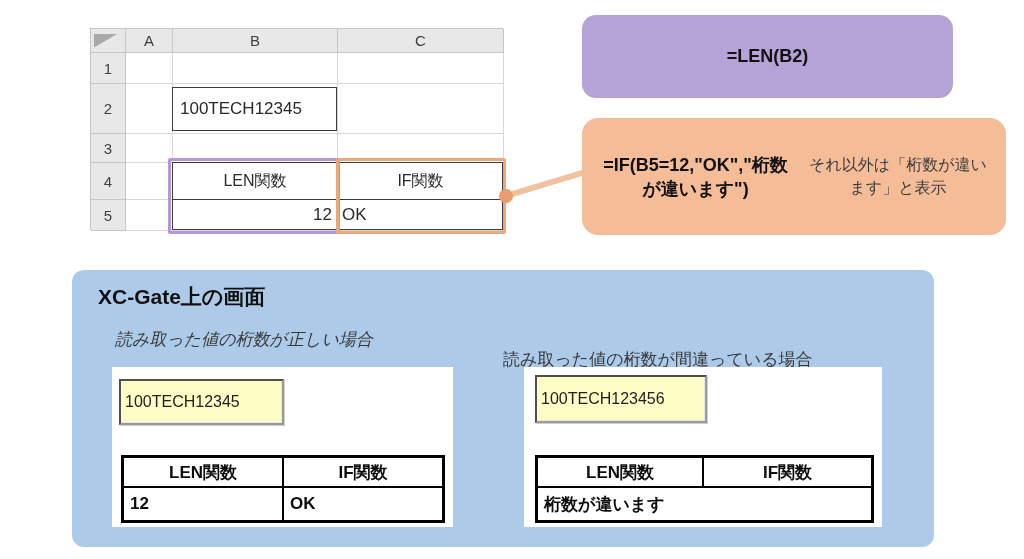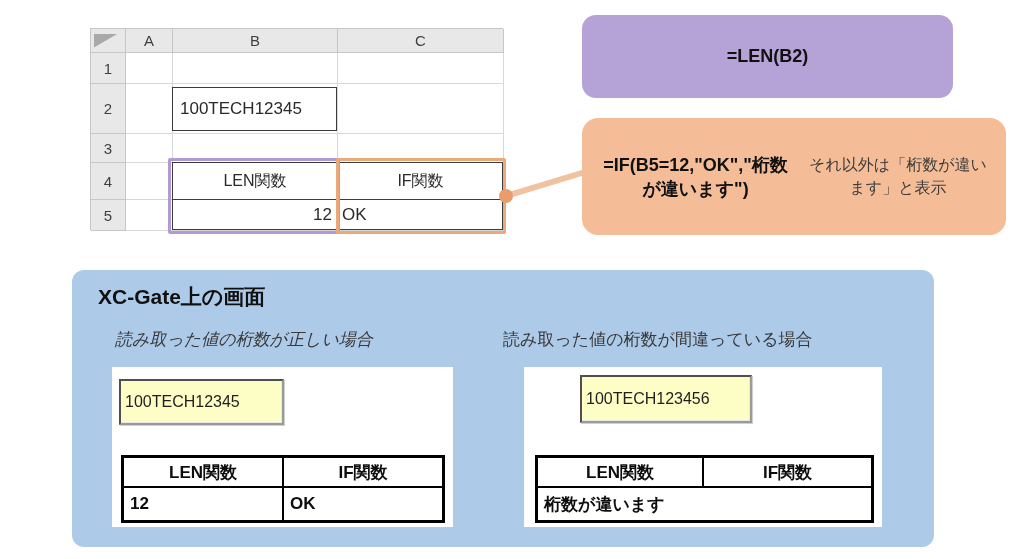--- a/index.html
+++ b/index.html
@@ -44,30 +44,30 @@
   .formula { font-size:18px; font-weight:bold; color:#111111; }
   .callout-desc { font-size:16px; color:#3c3c3c; line-height:1.4; }
   .connector { position:absolute; left:495px; top:158px; width:110px; height:50px; pointer-events:none; }
 
   
   .xc-panel { position:absolute; left:72px; top:270px; width:862px; height:277px;
               background:#adcbe9; border-radius:12px; }
   .xc-title { position:absolute; left:26px; top:13px; font-size:21px; font-weight:bold; color:#101010; }
   .case-label { position:absolute; top:58px; font-size:17px; color:#383838; }
   .case-label.l0 { left:43px;font-style:italic; }
-  .case-label.l1 { left:431px; }
+  .case-label.l1 { left:431px;margin-top:20px; }
   .wpanel { position:absolute; top:97px; height:160px; background:#ffffff; }
   .wpanel.p0 { left:40px;  width:341px; }
   .wpanel.p1 { left:452px; width:358px; }
   .yinput { position:absolute; background:#fdfdc6; font-size:16px; color:#1f1f1f;
             display:flex; align-items:center; padding-left:4px;
             border:2px solid; border-color:#4f4f4f #9a9a9a #9a9a9a #4f4f4f;
             box-shadow:inset -1px -1px 0 #e8e8e8, 1px 1px 0 #cfcfcf; }
   .yinput.i0 { left:7px; top:12px; width:165px; height:46px; }
-  .yinput.i1 { left:11px; top:8px; width:172px; height:48px;margin-left:45px; }
+  .yinput.i1 { left:11px; top:8px; width:172px; height:48px; }
   .rtable { position:absolute; top:88px; border:3px solid #000; background:#fff; }
   .rtable.t0 { left:9px;  width:324px; }
   .rtable.t1 { left:11px; width:339px; }
   .trow { display:flex; }
   .tc { display:flex; align-items:center; font-size:17px; font-weight:bold; color:#0d0d0d; }
   .thead .tc { height:30px; border-bottom:2px solid #000; justify-content:center; }
   .tbody .tc { height:32px; padding-left:6px; }
   .c1 { border-right:2px solid #000; }
   .t0 .c1 { width:160px; } .t0 .c2 { flex:1; }
   .t1 .c1 { width:166px; } .t1 .c2 { flex:1; }

